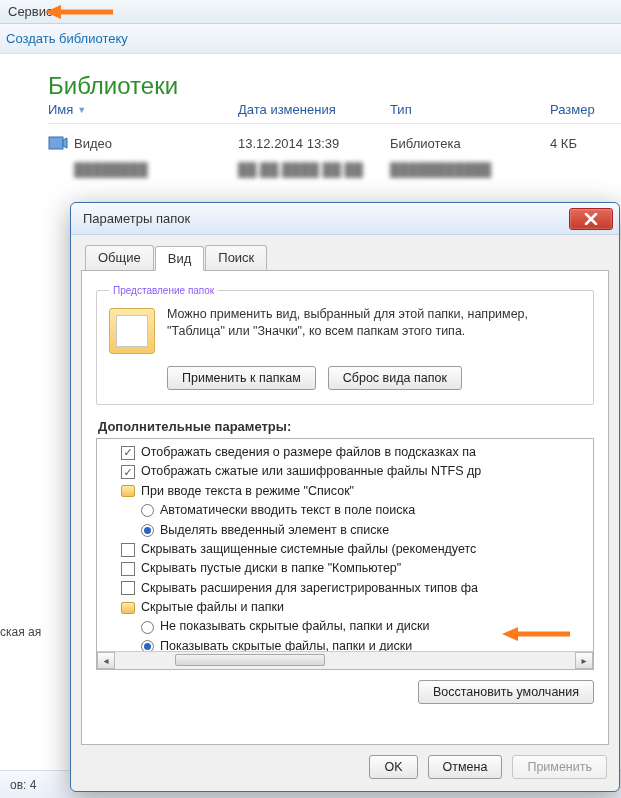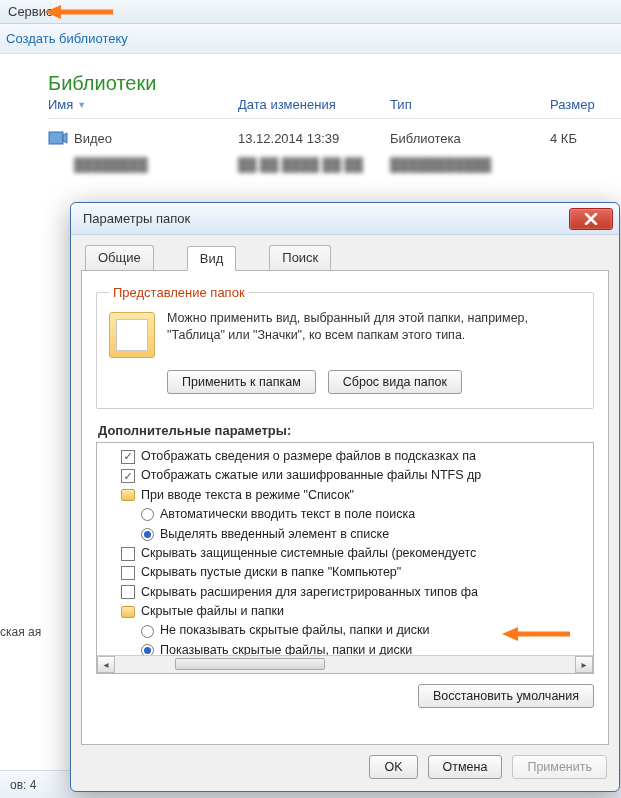--- a/index.html
+++ b/index.html
@@ -5,21 +5,21 @@
   * { box-sizing: border-box; margin: 0; padding: 0; font-family: "Segoe UI", sans-serif; }
   body { width: 621px; height: 798px; background: #fff; overflow: hidden; position: relative; }
 
   
   .explorer { position: absolute; top: 0; left: 0; right: 0; bottom: 0; filter: blur(0px); }
   .menu-bar { background: linear-gradient(#f3f7fb, #e4ecf5); height: 24px; border-bottom: 1px solid #c5d3e6; display: flex; align-items: center; padding: 0 8px; font-size: 13px; color: #3a3a3a; }
   .toolbar { background: linear-gradient(#f6f9fd, #e6eef7); height: 30px; border-bottom: 1px solid #d9e4f0; display: flex; align-items: center; padding: 0 6px; font-size: 13px; }
   .toolbar-link { color: #1a6fb2; cursor: pointer; }
 
   .content-pane { padding: 18px 0 0 48px; position: relative; }
-  .lib-title { font-size: 20px; color: #2d8f2d; font-weight: 400; margin-bottom: 2px; }
+  .lib-title { font-size: 24px; color: #2d8f2d; font-weight: 400; margin-bottom: 2px; }
   .lib-subtitle { font-size: 13px; color: #555; margin-bottom: 18px; }
 
   .columns { display: flex; font-size: 13px; color: #2a5aa3; border-bottom: 1px solid #e8e8e8; padding-bottom: 6px; }
   .col-name { width: 190px; display: flex; align-items: center; }
   .col-date { width: 152px; }
   .col-type { width: 160px; }
   .col-size { flex: 1; }
   .sort-arrow { font-size: 9px; margin-left: 4px; color: #7a9fcc; }
 
   .row { display: flex; font-size: 13px; color: #444; padding: 10px 0 0 0; align-items: center; }
@@ -40,30 +40,30 @@
   .dialog { position: absolute; left: 70px; top: 202px; width: 550px; height: 590px; 
     background: #f0f0f0; border: 1px solid #3a6fa8; border-radius: 6px; 
     box-shadow: 0 6px 28px rgba(0,0,0,.35); display: flex; flex-direction: column; }
   .titlebar { height: 32px; background: linear-gradient(#f7fafe,#dbe7f5); border-bottom: 1px solid #c5d3e6; 
     display: flex; align-items: center; padding: 0 6px 0 12px; border-radius: 6px 6px 0 0; font-size: 13px; color: #333; }
   .titlebar-spacer { flex: 1; }
   .close-btn { width: 44px; height: 22px; background: linear-gradient(#e26a5a,#c43a2a); 
     border: 1px solid #a22; border-radius: 3px; display: flex; align-items: center; justify-content: center; 
     color: #fff; font-weight: bold; cursor: pointer; box-shadow: inset 0 0 2px rgba(255,255,255,.6); }
 
-  .tabs { display: flex; margin: 10px 0 0 14px; font-size: 13px; position: relative; z-index: 2; gap: 32px; }
+  .tabs { display: flex; margin: 10px 0 0 14px; font-size: 13px; position: relative; z-index: 2; }
   .tab { padding: 4px 12px; border: 1px solid #b5b5b5; border-bottom: none; background: linear-gradient(#f9f9f9,#ececec); 
     border-radius: 3px 3px 0 0; margin-right: 1px; cursor: pointer; color: #333; position: relative; }
   .tab.active { background: #fff; border-bottom: 1px solid #fff; top: 1px; }
 
   .tab-body { flex: 1; background: #fff; border: 1px solid #b5b5b5; margin: 0 10px 10px 10px; 
     padding: 14px 14px 10px 14px; display: flex; flex-direction: column; overflow: hidden; }
 
   fieldset.group { border: 1px solid #cfcfcf; border-radius: 2px; padding: 10px 12px 14px 12px; font-size: 13px; color: #333; }
-  fieldset.group legend { padding: 0 4px; font-size: 13px; color: #c2410c; }
+  fieldset.group legend { padding: 0 4px; font-size: 10px; color: #8b5cf6; }
   .group-content { display: flex; gap: 12px; align-items: flex-start; }
   .folder-icon-box { width: 46px; height: 46px; background: linear-gradient(#fde9a8,#f8c96a); border: 1px solid #d6b050; border-radius: 3px; margin-top: 2px; position: relative; }
   .folder-icon-box::before { content:""; position: absolute; left:6px; top:6px; right:6px; bottom:6px; background:#fff; border:1px solid #c9c9c9; }
   .group-text { flex: 1; font-size: 12.5px; line-height: 1.35; }
   .group-buttons { margin-top: 12px; display: flex; gap: 12px; justify-content: flex-start; padding-left: 58px; }
   .btn { font-size: 12.5px; padding: 4px 14px; background: linear-gradient(#fdfdfd,#e8e8e8); border: 1px solid #9a9a9a; border-radius: 3px; cursor: pointer; color: #222; text-align: center; }
 
   .adv-label { font-size: 13px; color: #333; margin: 14px 0 4px 2px; font-weight: bold; }
   .tree { border: 1px solid #b5b5b5; font-size: 12.5px; color: #222; height: 232px; overflow: hidden; position: relative; background: #fff; }
   .tree-inner { padding: 4px 2px 4px 6px; line-height: 1.55; white-space: nowrap; }

